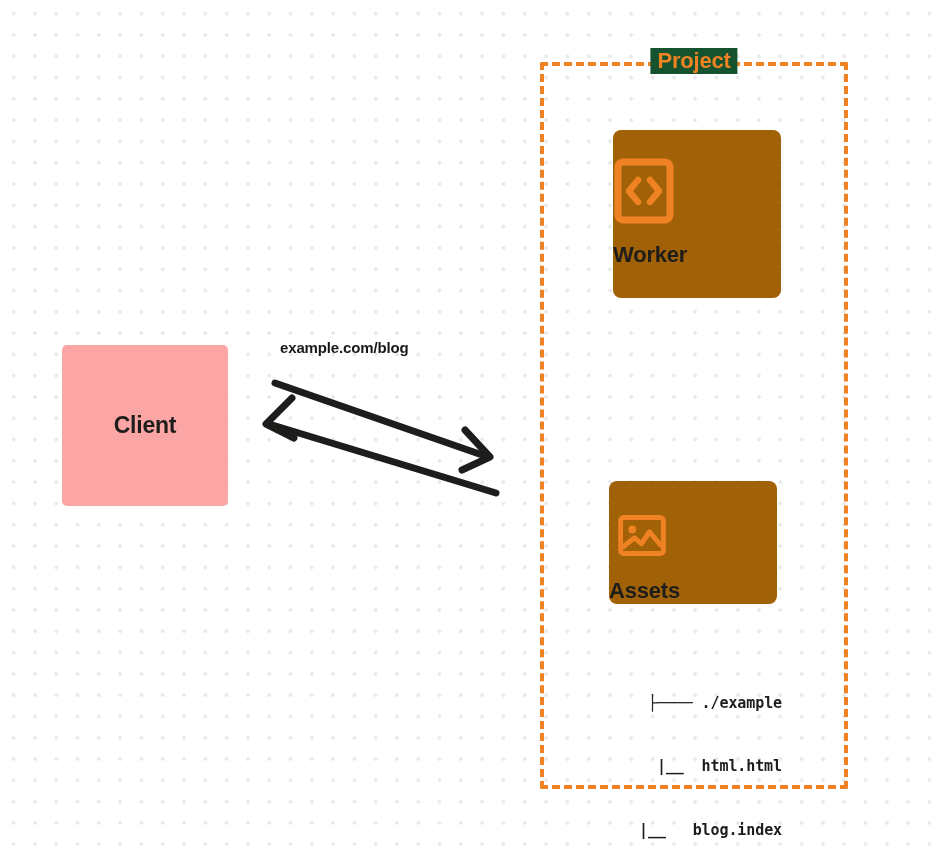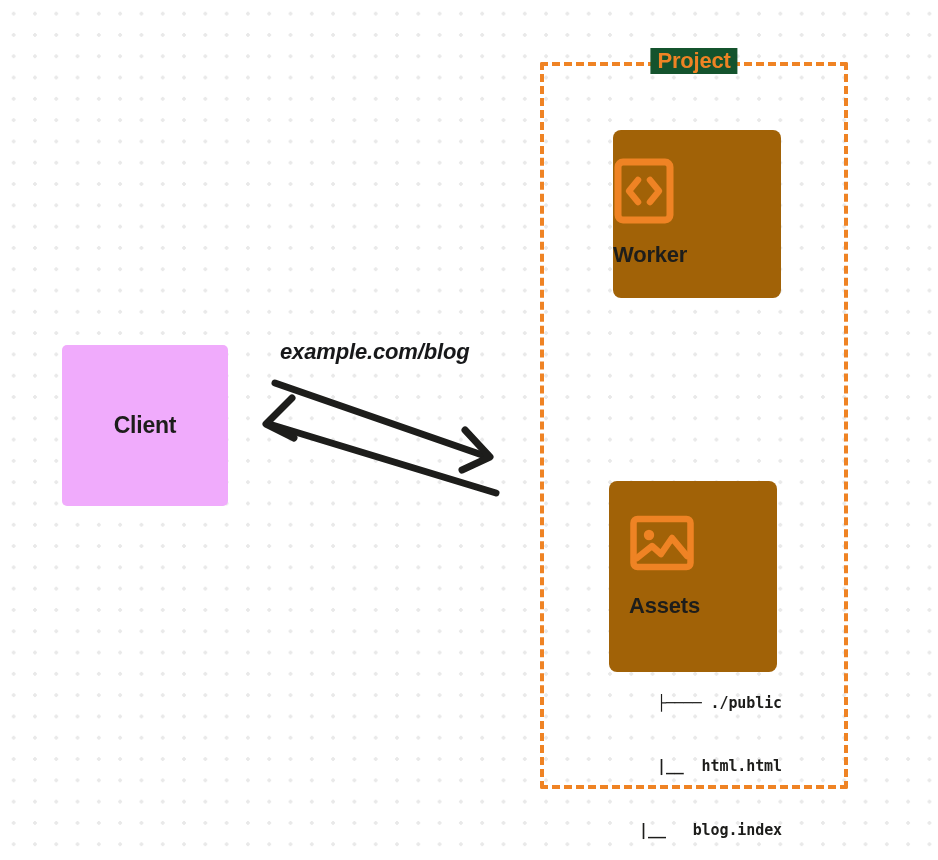--- a/index.html
+++ b/index.html
@@ -25,44 +25,43 @@
     inset: 0;
   }
 
   
   #client-node {
     position: absolute;
     left: 62px;
     top: 345px;
     width: 166px;
     height: 161px;
-    background: #f0abfc;
+    background: #fca5a5;
     border-radius: 5px;
     display: flex;
     align-items: center;
     justify-content: center;
   }
   #client-node .node-label {
     font-size: 23px;
     font-weight: bold;
     color: #1d1d1b;
     letter-spacing: -0.2px;
   }
 
   
   #connector-label {
     position: absolute;
     left: 280px;
     top: 339px;
-    font-size: 22px;
+    font-size: 15px;
     font-weight: bold;
     color: #17181a;
     letter-spacing: -0.15px;
     white-space: nowrap;
-    font-style: italic;
   }
 
   
   #connector-arrows {
     position: absolute;
     left: 250px;
     top: 365px;
     width: 265px;
     height: 150px;
   }
@@ -112,23 +111,22 @@
   }
   #worker-card {
     left: 613px;
     top: 130px;
     height: 168px;
     padding-top: 28px;
   }
   #assets-card {
     left: 609px;
     top: 481px;
-    height: 191px;
+    height: 123px;
     padding-top: 28px;
-    padding-left: 20px;
   }
   .service-card .card-icon {
     width: 62px;
     height: 66px;
     display: block;
   }
   #assets-card .card-icon {
     width: 66px;
     height: 60px;
     margin-top: 4px;
@@ -200,19 +198,19 @@
   <div id="assets-card" class="service-card">
     <svg class="card-icon" viewBox="0 0 66 60">
       <rect x="4.5" y="6" width="57" height="48" rx="4" ry="4" fill="none" stroke="#ef8324" stroke-width="6.5"></rect>
       <circle cx="20" cy="22" r="5.2" fill="#ef8324"></circle>
       <path d="M8,45 L23,33 L32,41 L43,25 L58,43" fill="none" stroke="#ef8324" stroke-width="6.5" stroke-linecap="round" stroke-linejoin="round"></path>
     </svg>
     <span class="card-title">Assets</span>
   </div>
 
   <div id="file-tree">
-    <span class="tree-row">├──── ./public</span>
+    <span class="tree-row">├──── ./example</span>
     <span class="tree-row">  |__  html.html</span>
     <span class="tree-row">  |__   blog.index</span>
     
   </div>
 
 </div>
 
 </body></html>

